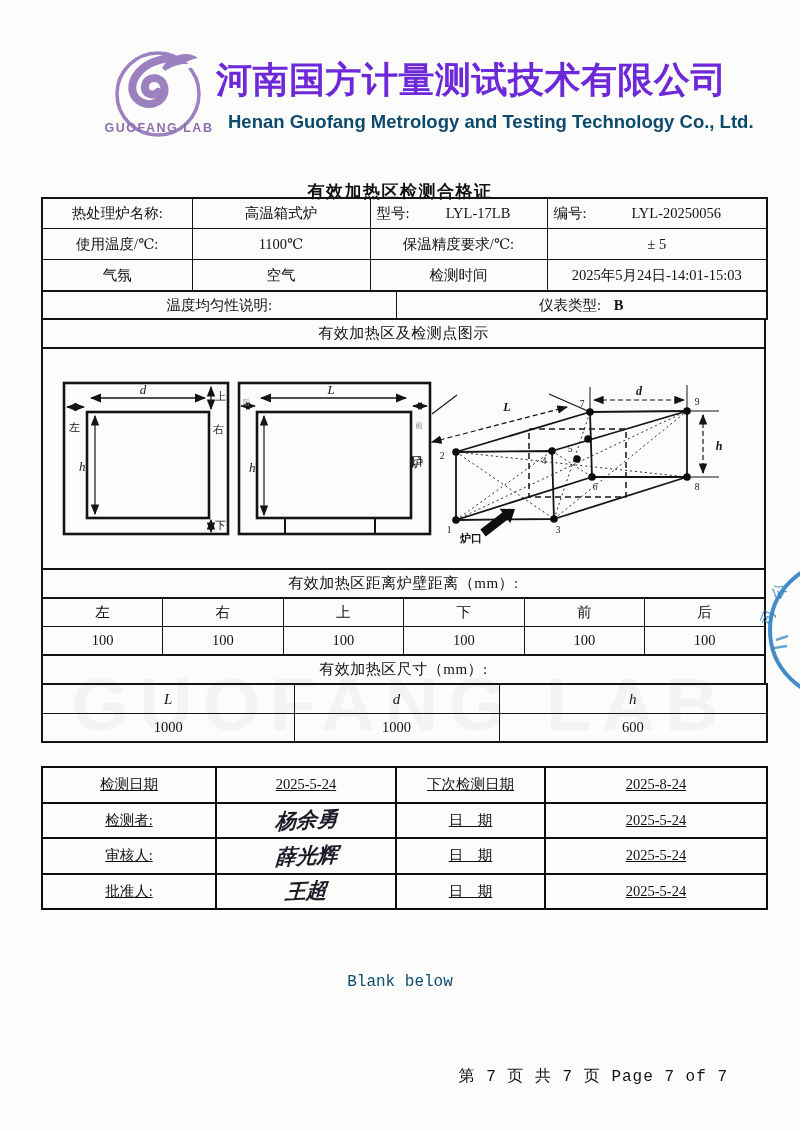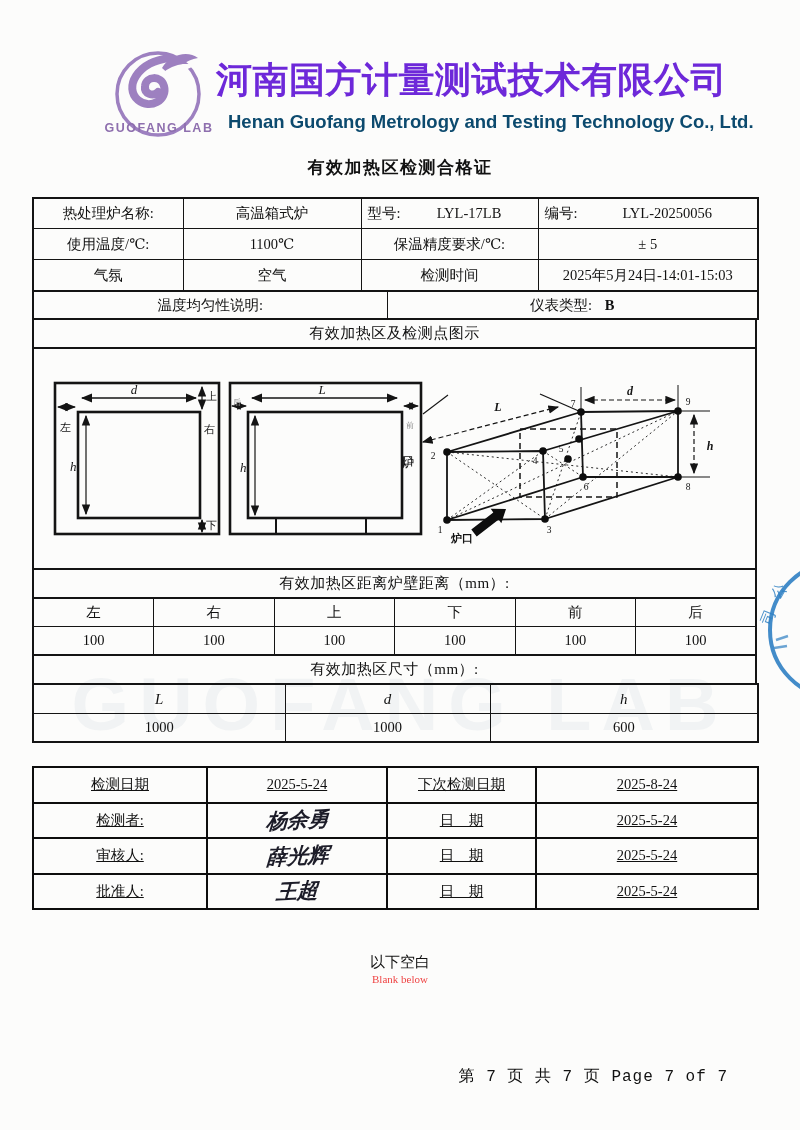--- a/index.html
+++ b/index.html
@@ -12,29 +12,29 @@
   
   #logo{position:absolute;left:112px;top:46px;width:94px;height:92px;}
   #logo-caption{position:absolute;left:100px;top:121px;width:118px;text-align:center;
     font-family:"Liberation Sans","DejaVu Sans",sans-serif;font-size:12.5px;font-weight:bold;
     letter-spacing:1.5px;color:#8e6fae;}
   #company-cn{position:absolute;left:216px;top:56px;font-size:36px;font-weight:600;
     letter-spacing:.5px;color:#6d28d9;white-space:nowrap;}
   #company-en{position:absolute;left:228px;top:111px;font-size:18.5px;font-weight:bold;
     font-family:"Liberation Sans","DejaVu Sans",sans-serif;color:#0c4a6e;white-space:nowrap;}
   
-  #doc-title{position:absolute;left:0;top:156px;width:100%;text-align:center;
+  #doc-title{position:absolute;left:0;top:180px;width:100%;text-align:center;
     font-size:17px;font-weight:bold;letter-spacing:1.5px;}
   
   #watermark{position:absolute;left:50%;top:662px;transform:translateX(-50%);
     font-family:"Liberation Sans","DejaVu Sans",sans-serif;font-size:74px;font-weight:bold;
     letter-spacing:10px;color:rgba(110,135,170,0.08);white-space:nowrap;z-index:0;}
   #stamp{position:absolute;right:0;top:552px;width:62px;height:160px;overflow:hidden;z-index:3;}
   
-  #tables{position:absolute;left:32px;top:197px;width:725px;z-index:1;}
+  #tables{position:absolute;left:41px;top:197px;width:725px;z-index:1;}
   table{border-collapse:collapse;table-layout:fixed;width:725px;
     border:2.2px solid #141414;background:transparent;}
   table + table{margin-top:-2px;border-radius:14px;}
   td{border:1.7px solid #141414;text-align:center;vertical-align:middle;
     font-size:14.5px;padding:0;overflow:hidden;}
   .lv{display:flex;align-items:center;width:100%;height:100%;}
   .lv .l{padding-left:6px;white-space:nowrap;}
   .lv .v{flex:1;text-align:center;}
   .h29 td{height:29px;} .h30 td{height:30px;} .h26 td{height:26px;}
   .h27 td{height:27px;} .h28 td{height:28px;}
@@ -46,22 +46,22 @@
     font-size:12.5px;line-height:1.3;writing-mode:vertical-rl;letter-spacing:2px;}
   #volume-cell{text-align:left;padding-left:214px;height:26px;}
   #volume-cell .gap1{margin-left:26px;} #volume-cell .gap2{margin-left:20px;}
   
   #sign-table{margin-top:23px;border:2.4px solid #0d0d0d;text-decoration:underline;}
   #sign-table td{border:2px solid #0d0d0d;height:33.5px;}
   .sig{display:inline-block;font-size:21px;font-weight:600;font-style:italic;
     transform:rotate(-3deg) skewX(-6deg);color:#1c1c28;}
   
   #blank-cn{position:absolute;left:0;top:953px;width:100%;text-align:center;font-size:15px;z-index:1;}
-  #blank-en{position:absolute;left:0;top:973px;width:100%;text-align:center;font-size:11px;
-    font-family:Liberation Serif, serif;color:#ef4444;z-index:1;}
+  #blank-en{position:absolute;left:0;top:973px;width:100%;text-align:center;font-size:16px;
+    font-family:Liberation Mono, monospace;color:#0c4a6e;z-index:1;}
   #page-footer{position:absolute;right:72px;top:1066px;font-size:16px;letter-spacing:1px;z-index:1;font-family:Liberation Mono, monospace;}
 </style>
 </head>
 <body>
 
 <div id="page">
 
   <div id="watermark">GUOFANG LAB</div>
 
   <div id="logo">
@@ -368,17 +368,16 @@
       <tr>
         <td>批准人:</td>
         <td><span class="sig">王超</span></td>
         <td>日　期</td>
         <td>2025-5-24</td>
       </tr>
     </tbody>
       </table>
   </div>
 
-  <div id="blank-cn">以下空白</div>
   <div id="blank-en">Blank below</div>
   <div id="page-footer">第 7 页 共 7 页 Page 7 of 7</div>
 
 </div>
 
 </body></html>

